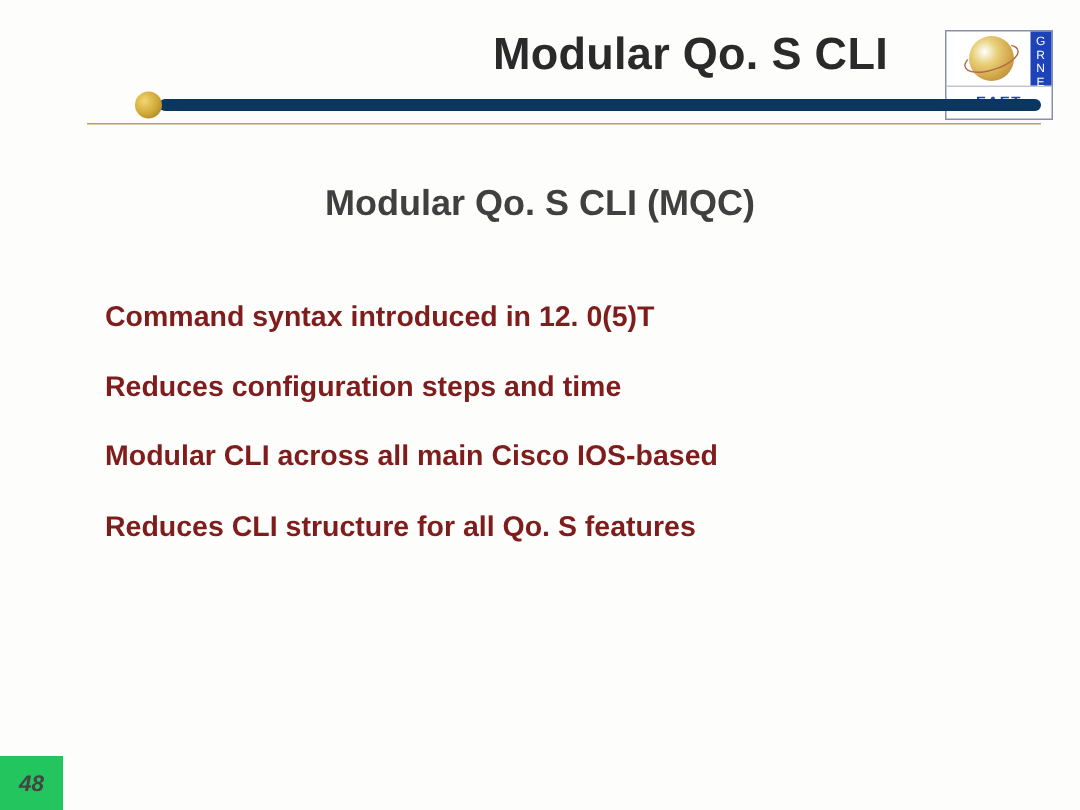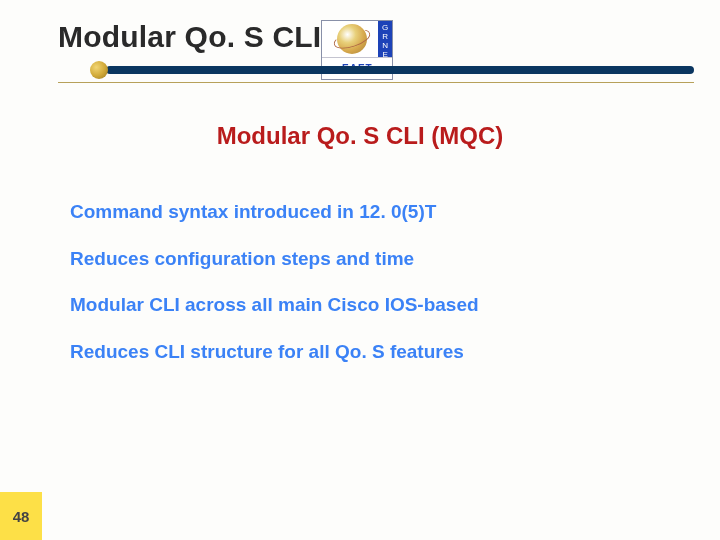--- a/index.html
+++ b/index.html
@@ -1,34 +1,34 @@
 <!DOCTYPE html>
 <html><head>
 <meta charset="utf-8">
 <style>
   * { margin: 0; padding: 0; box-sizing: border-box; }
   html, body { width: 720px; height: 540px; font-family: Arial, Helvetica, sans-serif; background: #fdfdfb; overflow: hidden; }
   .slide { position: relative; width: 720px; height: 540px; }
-  .title-row { position: absolute; top: 20px; left: 58px; right: 18px; height: 70px; display: flex; align-items: flex-start; justify-content: flex-start; }
+  .title-row { position: absolute; top: 20px; left: 58px; right: 18px; height: 70px; display: flex; align-items: flex-start; justify-content: flex-end; gap: 38px; }
   .title { font-size: 30px; font-weight: bold; color: #2a2a2a; letter-spacing: 0.2px; }
   .logo-box { width: 72px; height: 60px; border: 1px solid #8890a8; background: #fff; display: flex; flex-direction: column; }
   .logo-top { flex: 0 0 36px; display: flex; align-items: center; justify-content: center; position: relative; }
   .logo-right-strip { position: absolute; right: 0; top: 0; bottom: 0; width: 14px; background: #1d43b8; color: #fff; font-size: 8px; line-height: 9px; text-align: center; padding-top: 2px; letter-spacing: 0.5px; }
   .logo-globe { width: 30px; height: 30px; border-radius: 50%; background: radial-gradient(circle at 35% 35%, #fff 0%, #e8d07a 30%, #d6a84c 60%, #a57f35 100%); position: relative; margin-right: 10px; }
   .logo-ring { position: absolute; width: 38px; height: 16px; border: 1.5px solid #b06a45; border-radius: 50%; top: 7px; left: -4px; transform: rotate(-18deg); border-top-color: transparent; }
   .logo-bottom { flex: 1; display: flex; align-items: center; justify-content: center; font-size: 10px; font-weight: bold; color: #1d43b8; letter-spacing: 1px; border-top: 1px solid #c4c4d0; }
   .rule-wrap { position: absolute; top: 66px; left: 58px; right: 26px; }
   .rule-thick { height: 8px; background: #0a3660; border-radius: 4px; margin-left: 48px; }
   .rule-thin { height: 1px; background: #b7a15a; position: absolute; left: 0; right: 0; top: 16px; }
   .bullet-dot { position: absolute; top: -5px; left: 32px; width: 18px; height: 18px; border-radius: 50%; background: radial-gradient(circle at 35% 35%, #f2d573 0%, #d2ab3a 50%, #987821 100%); }
-  .subhead { position: absolute; top: 122px; width: 100%; text-align: center; font-size: 24px; font-weight: bold; color: #b91c1c; }
+  .subhead { position: absolute; top: 122px; width: 100%; text-align: center; font-size: 24px; font-weight: bold; color: #404040; }
   .body { position: absolute; top: 200px; left: 70px; right: 70px; }
-  .body p { font-size: 19px; font-weight: bold; color: #3b82f6; margin-bottom: 22px; line-height: 1.3; }
+  .body p { font-size: 19px; font-weight: bold; color: #7f1d1d; margin-bottom: 22px; line-height: 1.3; }
   .body p .hang { display: block; padding-left: 18px; }
-  .pagenum { position: absolute; left: 0; bottom: 0; width: 42px; height: 48px; background: #fde047; display: flex; align-items: center; justify-content: center; font-size: 15px; font-weight: bold; color: #444; }
+  .pagenum { position: absolute; left: 0; bottom: 0; width: 42px; height: 36px; background: #22c55e; display: flex; align-items: center; justify-content: center; font-size: 15px; font-weight: bold; color: #444; font-style: italic; }
 </style>
 </head>
 <body>
 
 <div class="slide">
 
   <div class="title-row">
     <h1 class="title">Modular Qo. S CLI</h1>
     <div class="logo-box">
       <div class="logo-top">

